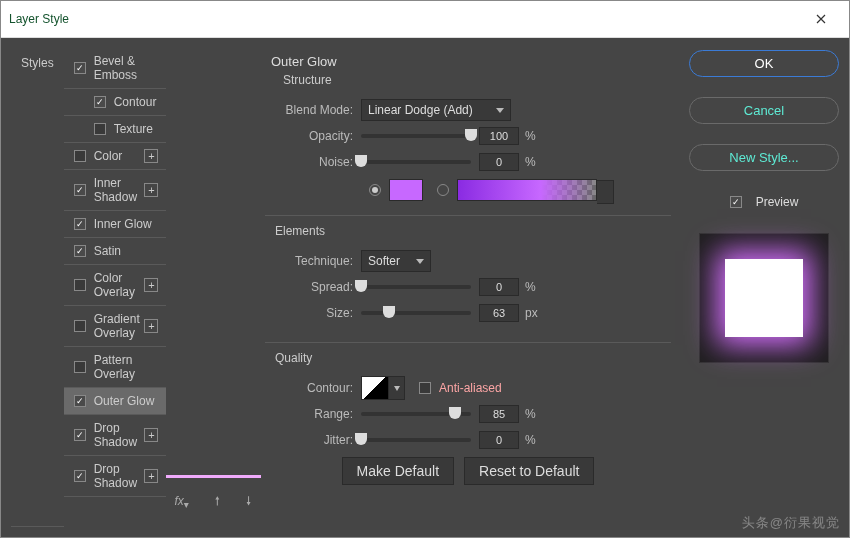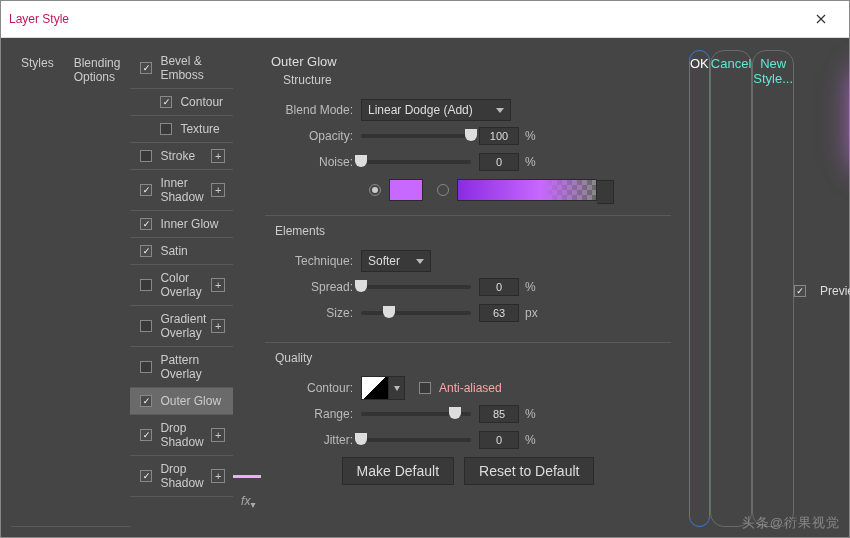--- a/index.html
+++ b/index.html
@@ -1,18 +1,18 @@
 <!DOCTYPE html>
 <html><head>
 <meta charset="utf-8">
 <style>
 *{box-sizing:border-box;margin:0;padding:0;font-family:'Segoe UI',Tahoma,sans-serif;-webkit-font-smoothing:antialiased}
 body{background:#fff;width:850px;height:538px;overflow:hidden}
 .win{width:850px;height:538px;display:flex;flex-direction:column;border:1px solid #888}
-.titlebar{height:37px;background:#fff;display:flex;align-items:center;padding:14px 8px;font-size:12px;color:#be185d;border-bottom:1px solid #ddd}
+.titlebar{height:37px;background:#fff;display:flex;align-items:center;padding:14px 8px;font-size:12px;color:#14532d;border-bottom:1px solid #ddd}
 .titlebar .spacer{flex:1}
 .close-btn{width:40px;height:30px;display:flex;align-items:center;justify-content:center;cursor:pointer}
 .close-btn svg{width:10px;height:10px}
 .body{flex:1;background:#454545;display:flex;padding:10px;gap:10px}
 .sidebar{width:240px;background:#454545;display:flex;flex-direction:row}
 .sb-head{color:#ccc;font-size:12px;padding:8px 10px;border-bottom:1px solid #5a5a5a}
 .sb-sub{color:#ccc;font-size:12px;padding:8px 10px;border-bottom:1px solid #5a5a5a}
 .sb-item{display:flex;align-items:center;color:#ccc;font-size:12px;padding:6px 10px;border-bottom:1px solid #5a5a5a;position:relative;cursor:pointer}
 .sb-item.selected{background:#6a6a6a}
 .sb-item.indent{padding-left:30px}
@@ -48,21 +48,21 @@
 .grad::after{content:"";position:absolute;right:-18px;top:0;width:16px;height:22px;background:#393939;border:1px solid #2a2a2a;border-left:none}
 .grad .dar{position:absolute;right:-12px;top:8px;width:0;height:0;border-left:3px solid transparent;border-right:3px solid transparent;border-top:5px solid #bbb}
 
 .contour-sw{width:28px;height:24px;background:linear-gradient(135deg,#fff 50%,#000 50%);border:1px solid #2a2a2a;cursor:pointer}
 .contour-dd{width:16px;height:24px;border:1px solid #2a2a2a;border-left:none;background:#393939;display:flex;align-items:center;justify-content:center;cursor:pointer}
 .contour-dd::after{content:"";width:0;height:0;border-left:3px solid transparent;border-right:3px solid transparent;border-top:5px solid #bbb}
 
 .btns-row{display:flex;gap:10px;justify-content:center;margin-top:6px}
 .flat-btn{background:#393939;border:1px solid #2a2a2a;color:#ddd;font-size:14px;padding:5px 14px;cursor:pointer}
 
-.right{width:150px;display:flex;flex-direction:row;gap:0;padding-top:2px}
+.right{width:150px;display:flex;flex-direction:column;gap:20px;padding-top:2px}
 .rbtn{border:1px solid #6a6a6a;border-radius:14px;background:#454545;color:#5eead4;font-size:13px;padding:5px 0;text-align:center;cursor:pointer}
 .rbtn.primary{border:1px solid #3b7bd6;color:#fff}
 .prev-row{display:flex;align-items:center;justify-content:center;gap:6px;color:#ddd;font-size:12px;margin-top:4px}
 .preview-box{width:130px;height:130px;background:#1e1e1e;margin:4px auto 0;border:1px solid #333;display:flex;align-items:center;justify-content:center}
 .preview-inner{width:78px;height:78px;background:#fff;box-shadow:0 0 28px 8px #d670ff}
 .wm{position:absolute;right:10px;bottom:6px;color:rgba(255,255,255,.35);font-size:13px;font-weight:500;letter-spacing:1px}
 </style>
 </head>
 <body>
 
@@ -74,37 +74,36 @@
       <svg viewBox="0 0 10 10">
           <path d="M1 1 L9 9 M9 1 L1 9" stroke="#333" stroke-width="1.2"></path>
         </svg>
     </div>
   </div>
 
   <div class="body">
 
     <div class="sidebar">
       <div class="sb-head">Styles</div>
-      <div class="sb-sub">Blending Options</div>
       <div id="sb-items">
           <div class="sb-item">
             <div class="chk on"></div>
             <span>Bevel &amp; Emboss</span>
           </div>
           <div class="sb-item indent">
             <div class="chk on"></div>
             <span>Contour</span>
           </div>
           <div class="sb-item indent">
             <div class="chk"></div>
             <span>Texture</span>
           </div>
           <div class="sb-item">
             <div class="chk"></div>
-            <span>Stroke</span>
+            <span>Color</span>
             <div class="plus">+</div>
           </div>
           <div class="sb-item">
             <div class="chk on"></div>
             <span>Inner Shadow</span>
             <div class="plus">+</div>
           </div>
           <div class="sb-item">
             <div class="chk on"></div>
             <span>Inner Glow</span>

